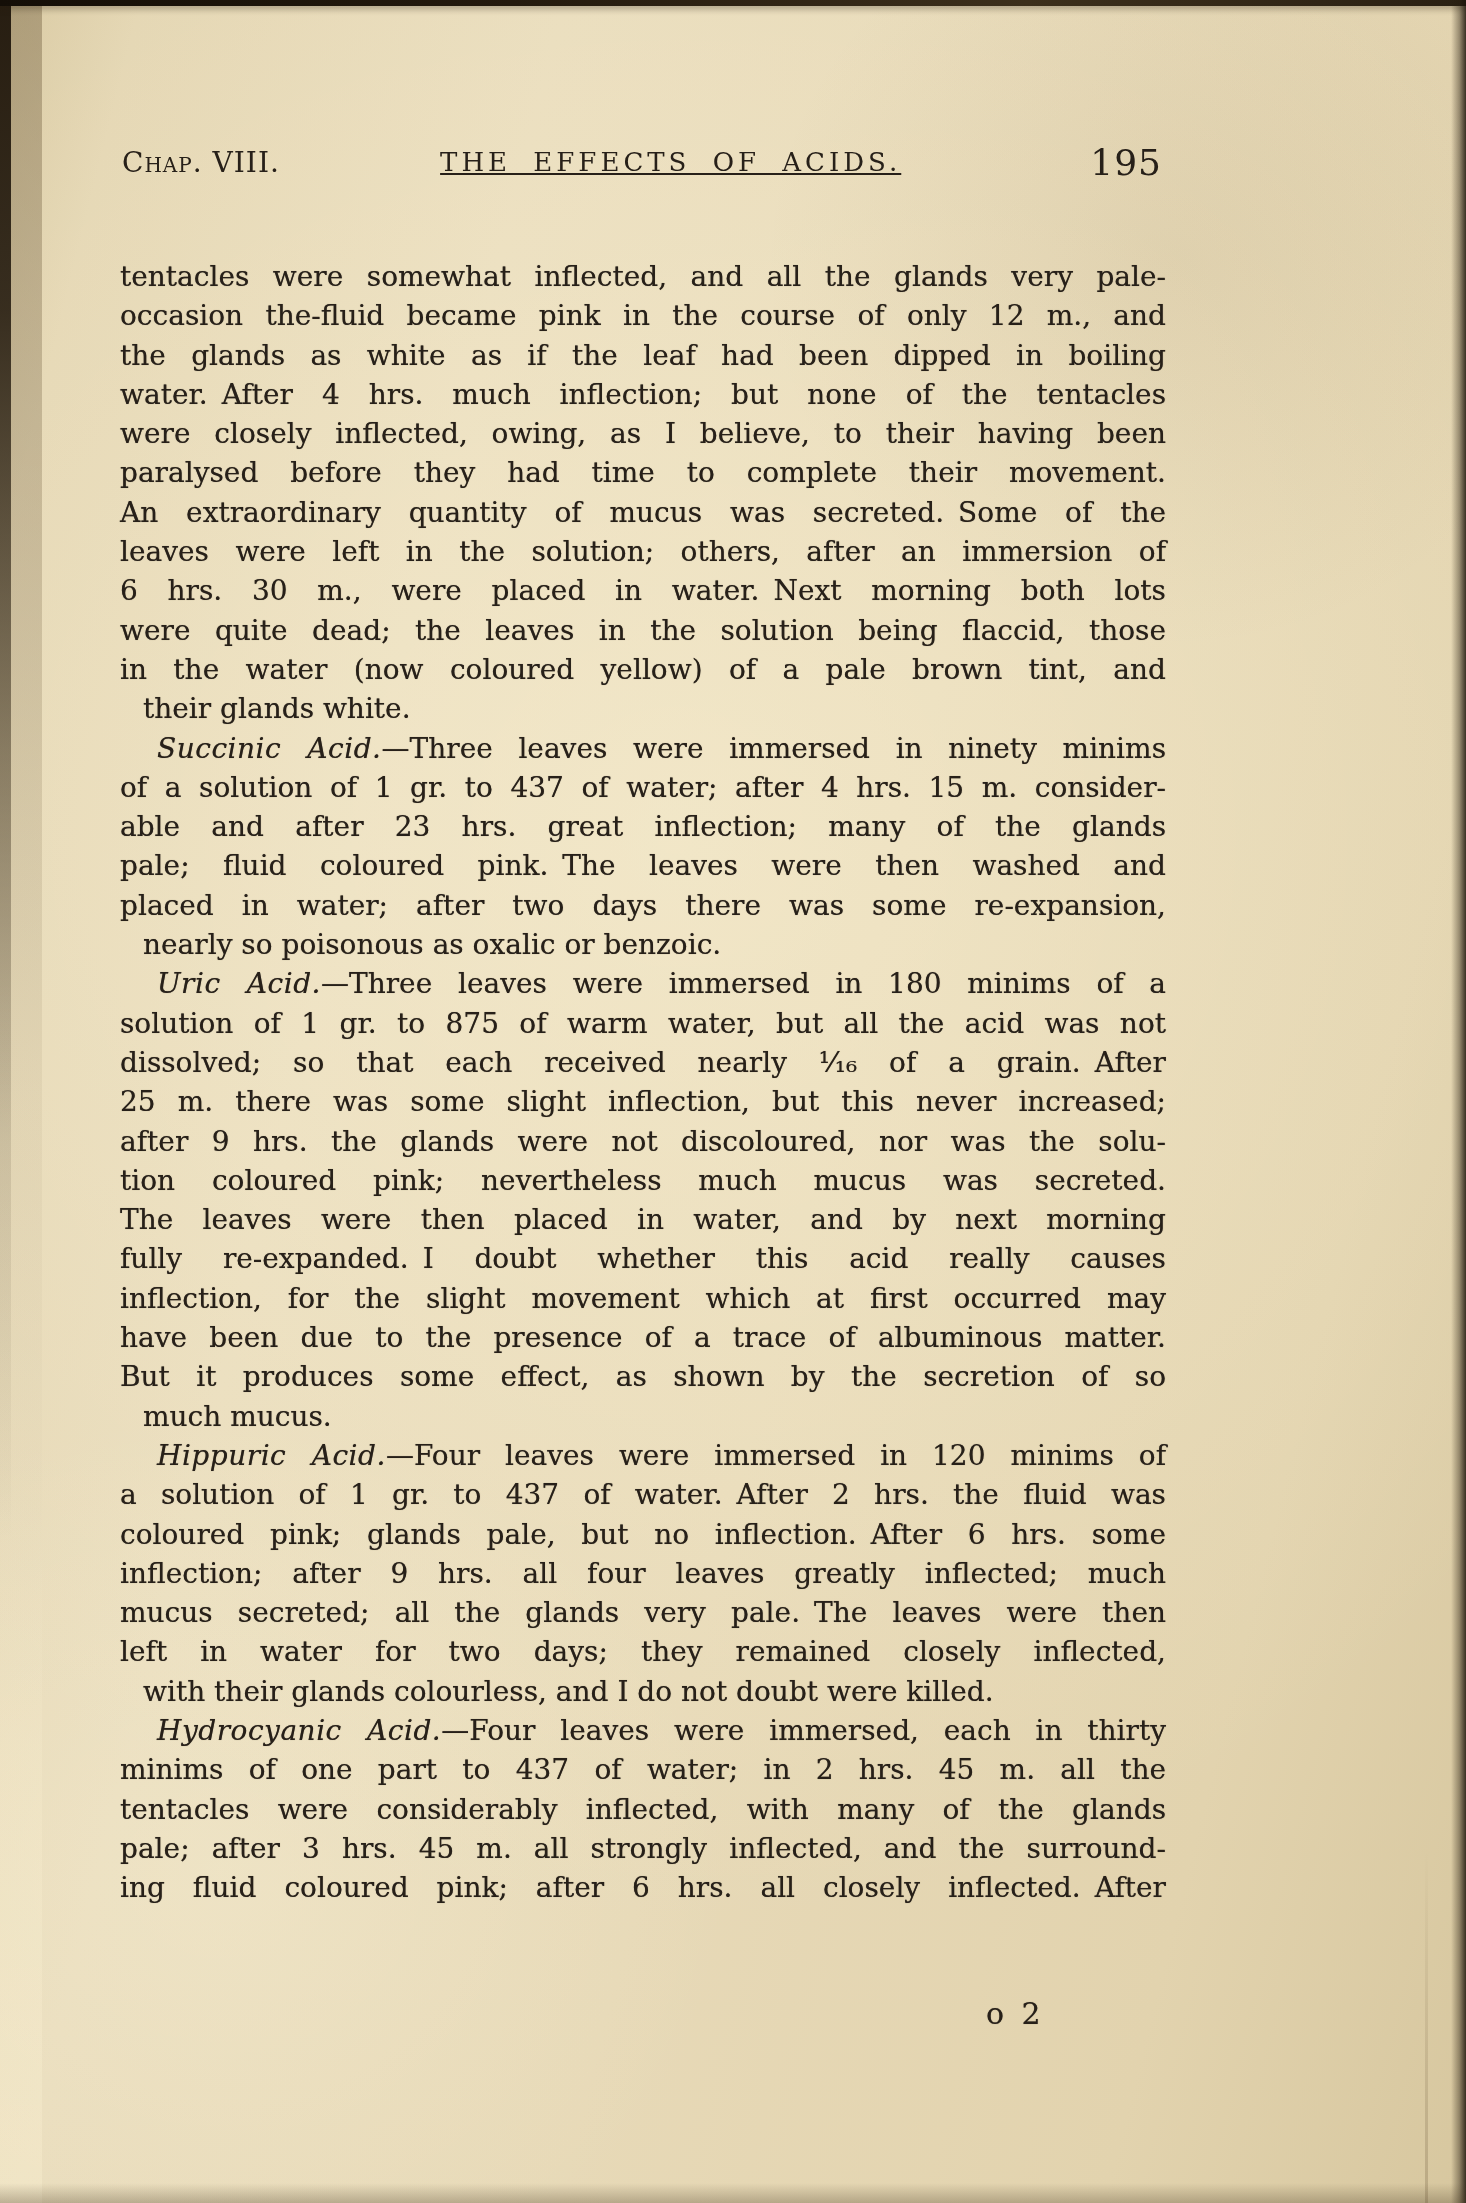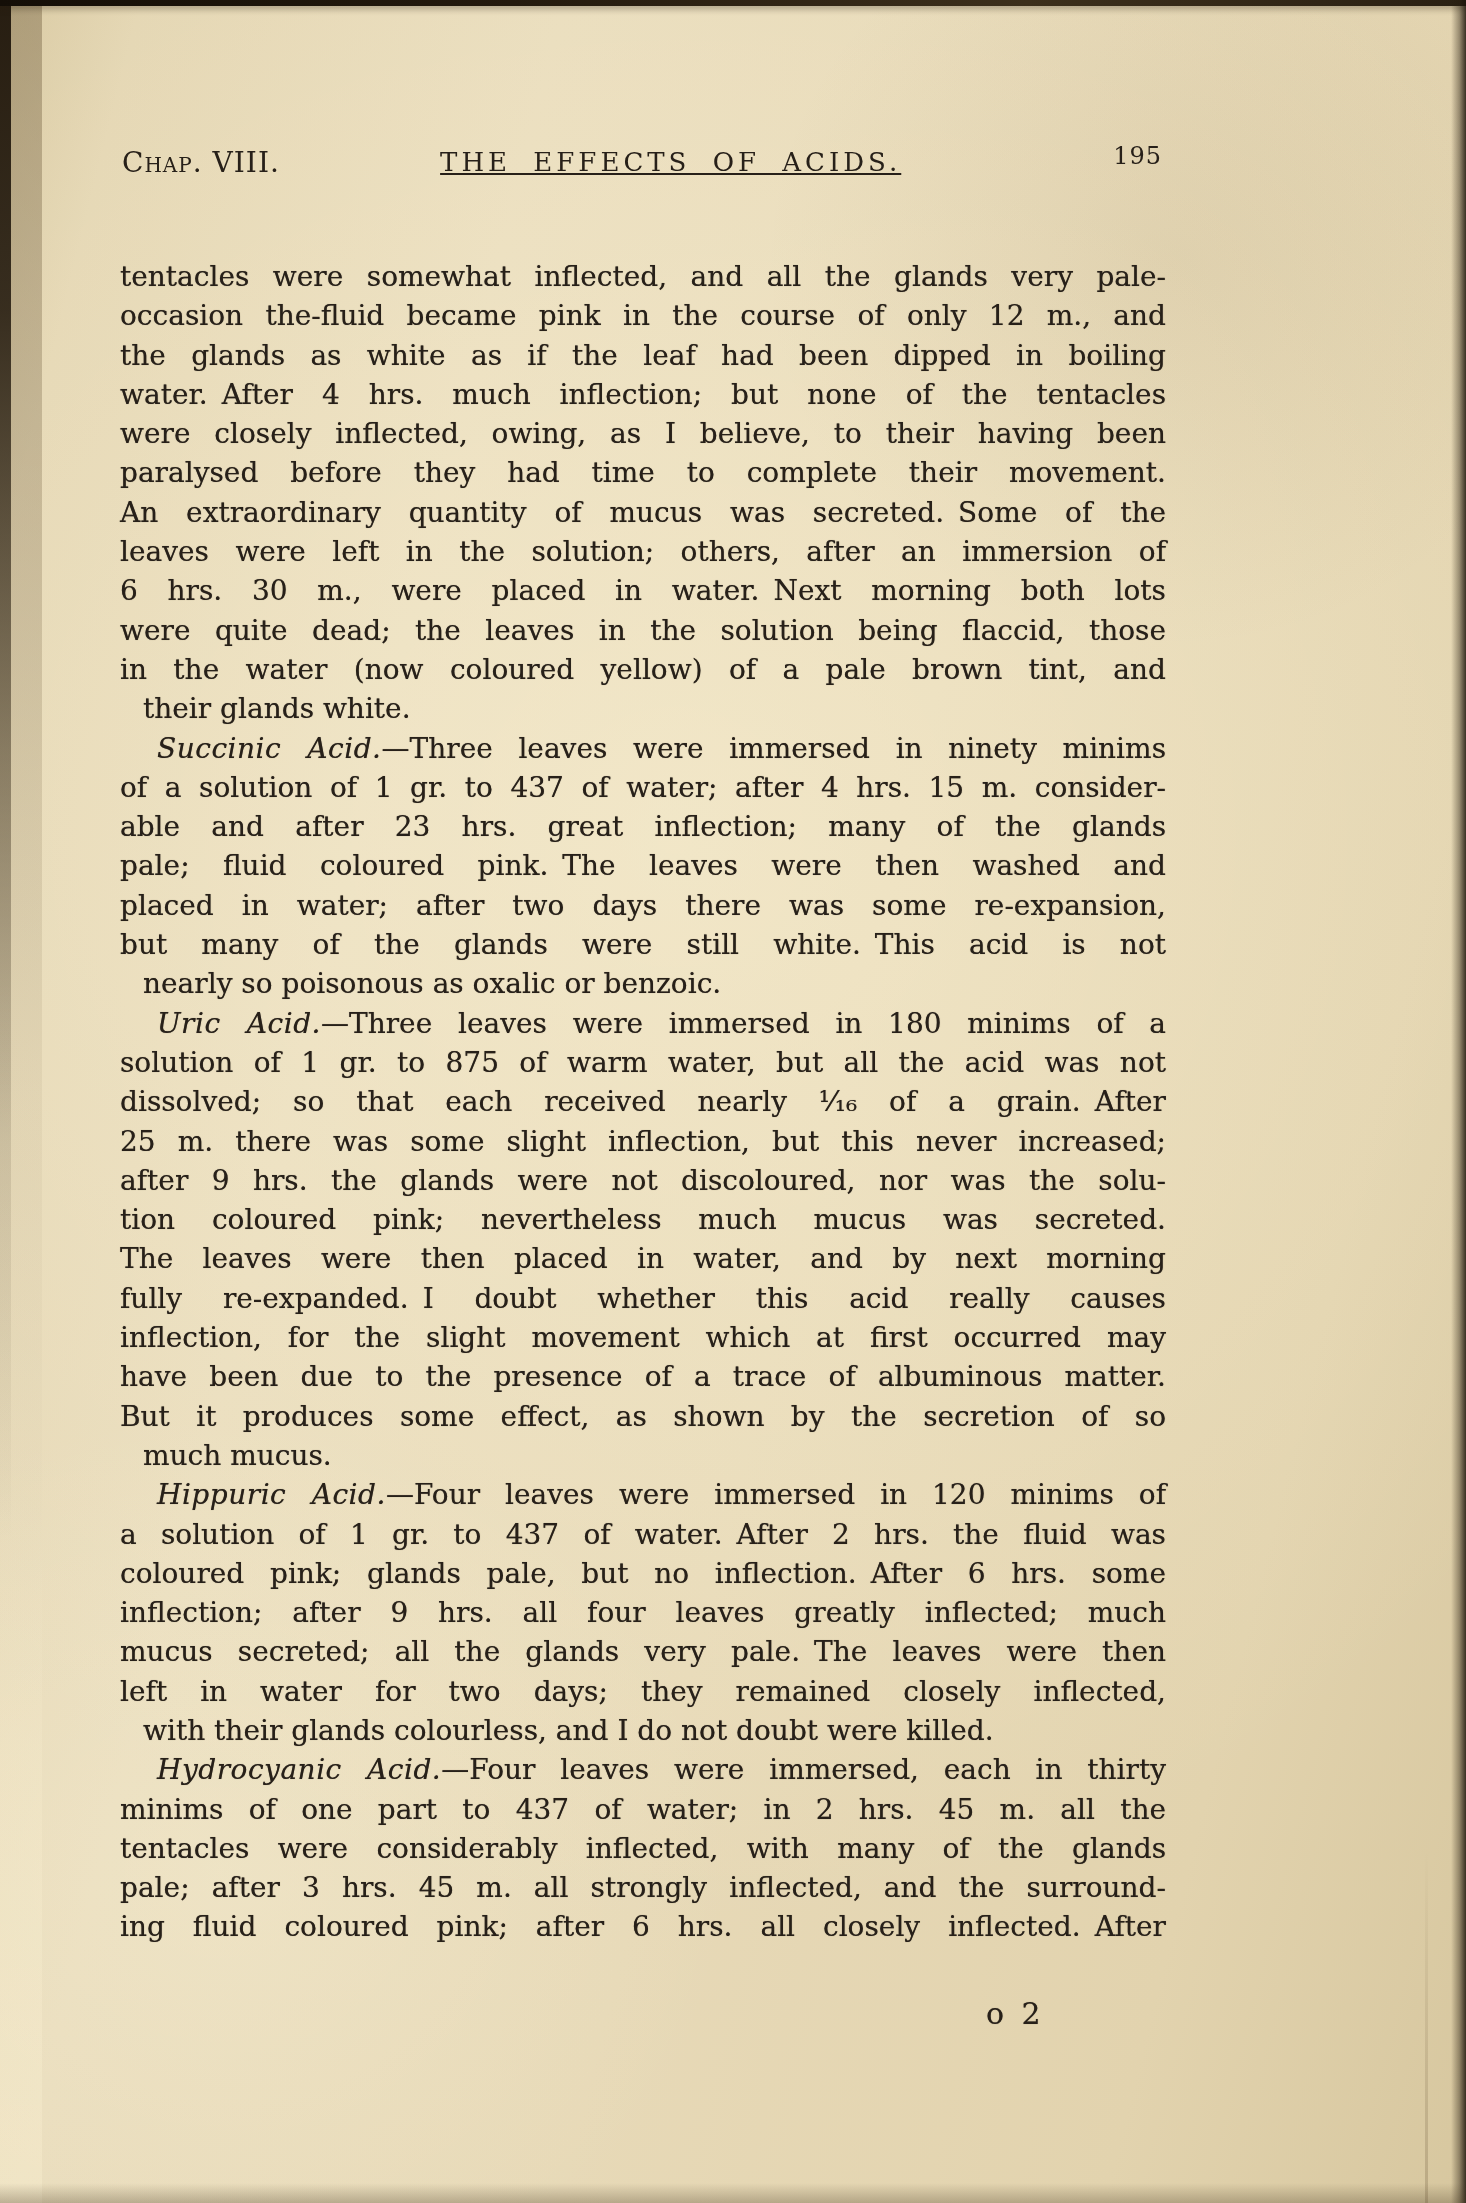--- a/index.html
+++ b/index.html
@@ -29,21 +29,21 @@
     background:linear-gradient(to left,rgba(28,20,11,0.85) 0%,rgba(40,30,16,0.4) 45%,rgba(40,30,16,0) 100%);}
   .edge-bottom{bottom:0;left:0;right:0;height:20px;
     background:linear-gradient(to top,rgba(70,56,32,0.30),rgba(70,56,32,0));}
   .crease-right{top:1850px;right:38px;width:3px;height:353px;
     background:linear-gradient(to bottom,rgba(95,75,45,0),rgba(95,75,45,0.25));}
   
   .pageheader{position:absolute;top:146px;left:120px;width:1046px;height:44px;color:var(--ink);}
   .chap{position:absolute;left:2px;top:0;font-variant:small-caps;font-size:28px;letter-spacing:1px;}
   .runtitle{position:absolute;left:50%;top:1px;transform:translateX(-44%);
     font-size:26px;letter-spacing:4px;word-spacing:10px;white-space:nowrap;text-decoration:underline;}
-  .pagenum{position:absolute;right:4px;top:-4px;font-size:24px;letter-spacing:1px;}
+  .pagenum{position:absolute;right:4px;top:-4px;font-size:36px;letter-spacing:1px;}
   
   .bodytext{position:absolute;top:257px;left:120px;width:1046px;color:var(--ink);
     font-size:28px;text-shadow:0 0 0.7px rgba(39,32,25,0.65);}
   .line{line-height:39.3px;height:39.3px;text-align:justify;text-align-last:justify;white-space:normal;}
   .line.end{text-align-last:left;margin-left:23px;}
   .line.indent{text-indent:37px;}
   .lead{font-style:italic;letter-spacing:0.5px;}
   
   .signature{position:absolute;left:986px;top:1996px;color:var(--ink);
     font-size:30px;word-spacing:8px;text-shadow:0 0 0.7px rgba(39,32,25,0.6);}
@@ -74,21 +74,20 @@
         <div class="line">were quite dead; the leaves in the solution being flaccid, those</div>
         <div class="line">in the water (now coloured yellow) of a pale brown tint, and</div>
         <div class="line end">their glands white.</div>
       </div>
       <div class="para">
         <div class="line indent"><span class="lead">Succinic Acid.</span>—Three leaves were immersed in ninety minims</div>
         <div class="line">of a solution of 1 gr. to 437 of water; after 4 hrs. 15 m. consider-</div>
         <div class="line">able and after 23 hrs. great inflection; many of the glands</div>
         <div class="line">pale; fluid coloured pink. The leaves were then washed and</div>
         <div class="line">placed in water; after two days there was some re-expansion,</div>
-        <div class="line">but many of the glands were still white. This acid is not</div>
         <div class="line end">nearly so poisonous as oxalic or benzoic.</div>
       </div>
       <div class="para">
         <div class="line indent"><span class="lead">Uric Acid.</span>—Three leaves were immersed in 180 minims of a</div>
         <div class="line">solution of 1 gr. to 875 of warm water, but all the acid was not</div>
         <div class="line">dissolved; so that each received nearly ¹⁄₁₆ of a grain. After</div>
         <div class="line">25 m. there was some slight inflection, but this never increased;</div>
         <div class="line">after 9 hrs. the glands were not discoloured, nor was the solu-</div>
         <div class="line">tion coloured pink; nevertheless much mucus was secreted.</div>
         <div class="line">The leaves were then placed in water, and by next morning</div>

